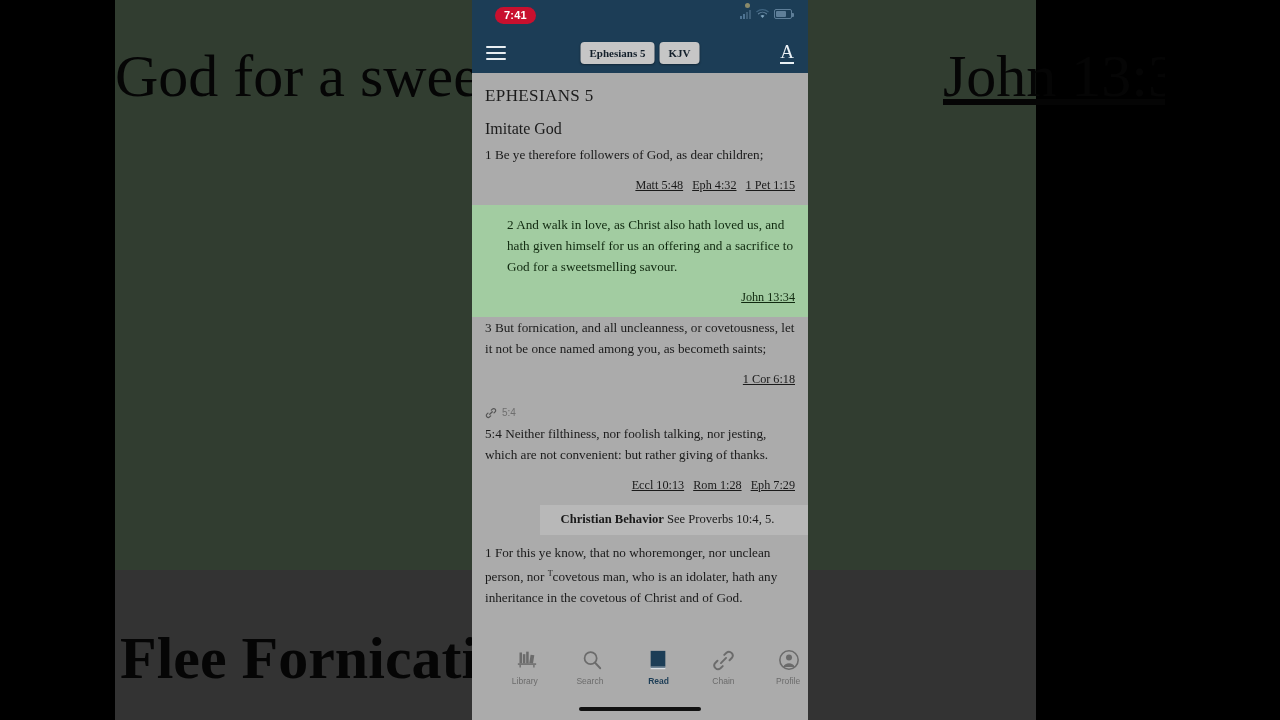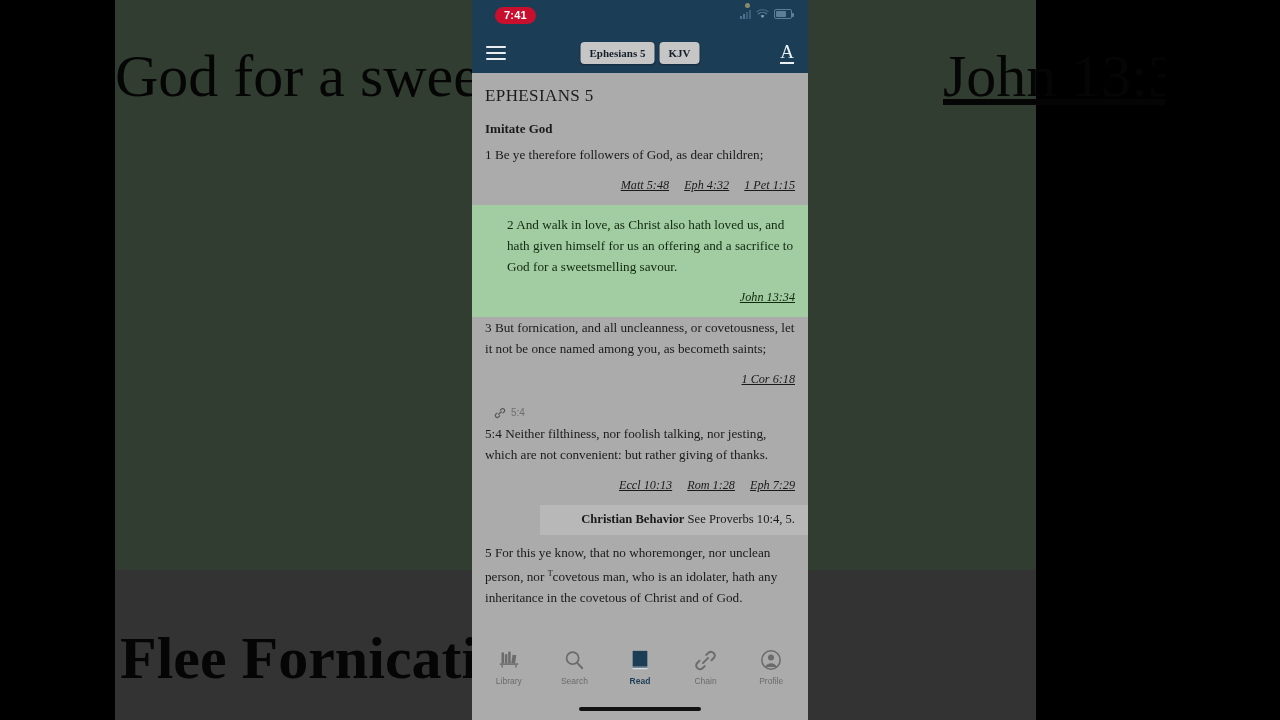--- a/index.html
+++ b/index.html
@@ -192,80 +192,78 @@
   .sec { padding: 0 13px; }
   .sec.green { background: #A2CCA1; padding-left: 35px; }
 
   .chapter-title {
     font-size: 17px;
     letter-spacing: .4px;
     padding-top: 12px;
     padding-bottom: 12px;
   }
   .subhead {
-    font-weight: bold;
-    font-size: 13px;
+    font-weight: normal;
+    font-size: 16px;
     padding-bottom: 5px;
   }
   .verse { padding-bottom: 2px; }
   .sup { font-size: 8px; vertical-align: super; }
 
   .xrefs {
     text-align: right;
     padding-top: 8px;
     padding-bottom: 9px;
     font-size: 12.2px;
   }
   .xrefs a {
     color: #1A1A1A;
     text-decoration: underline;
-    margin-left: 12px;
+    margin-left: 6px;
     cursor: pointer;
-    font-style: italic;
   }
 
   .chainrow {
     display: flex;
     align-items: center;
     gap: 5px;
     padding: 3px 13px 0 13px;
     color: #6E6E6E;
     font-family: "Liberation Sans", sans-serif;
     font-size: 10px;
-    margin-left: 9px;
   }
   .chainrow svg { display: block; }
 
   .behavior-band {
     background: #B8B8B8;
     margin-left: 68px;
     padding: 4px 13px 5px 0;
     font-size: 12.6px;
-    text-align: right;
+    text-align: center;
   }
   .behavior-band b { font-weight: bold; }
 
   .sec.green .chapter-title,
   .sec.green .verse { color: #10290F; }
   .sec.green .xrefs a { color: #10290F; }
 
   
   .tabbar {
     flex: 0 0 auto;
     height: 63px;
     background: #ABABAB;
     display: flex;
     align-items: center;
     justify-content: space-around;
     padding: 0 4px;
   }
   .tab {
     display: flex;
     flex-direction: column;
-    align-items: center;
+    align-items: flex-end;
     gap: 3px;
     width: 58px;
     cursor: pointer;
   }
   .tab .ic { height: 26px; display: flex; align-items: center; justify-content: center; }
   .tab .lb {
     font-family: "Liberation Sans", sans-serif;
     font-size: 8.5px;
     color: #6B6B6B;
   }
@@ -392,21 +390,21 @@
           <a>Eph 7:29</a>
         </div>
       </div>
 
       <div class="behavior-band">
         <b>Christian Behavior</b>
         <span>See Proverbs 10:4, 5.</span>
       </div>
 
       <div class="sec">
-        <div class="verse" style="padding-top:7px;"><span>5 For this ye know, that no whoremonger, nor unclean person, nor </span><span class="sup">T</span><span>covetous man, who is an idolater, hath any inheritance in the covetous of Christ and of God.</span></div>
+        <div class="verse" style="padding-top:7px;"><span>1 For this ye know, that no whoremonger, nor unclean person, nor </span><span class="sup">T</span><span>covetous man, who is an idolater, hath any inheritance in the covetous of Christ and of God.</span></div>
       </div>
 
     </div>
 
     <div class="tabbar">
 
       <div class="tab">
         <div class="ic">
           <svg width="22" height="20" viewBox="0 0 26 24">
             <g fill="#6B6B6B">

